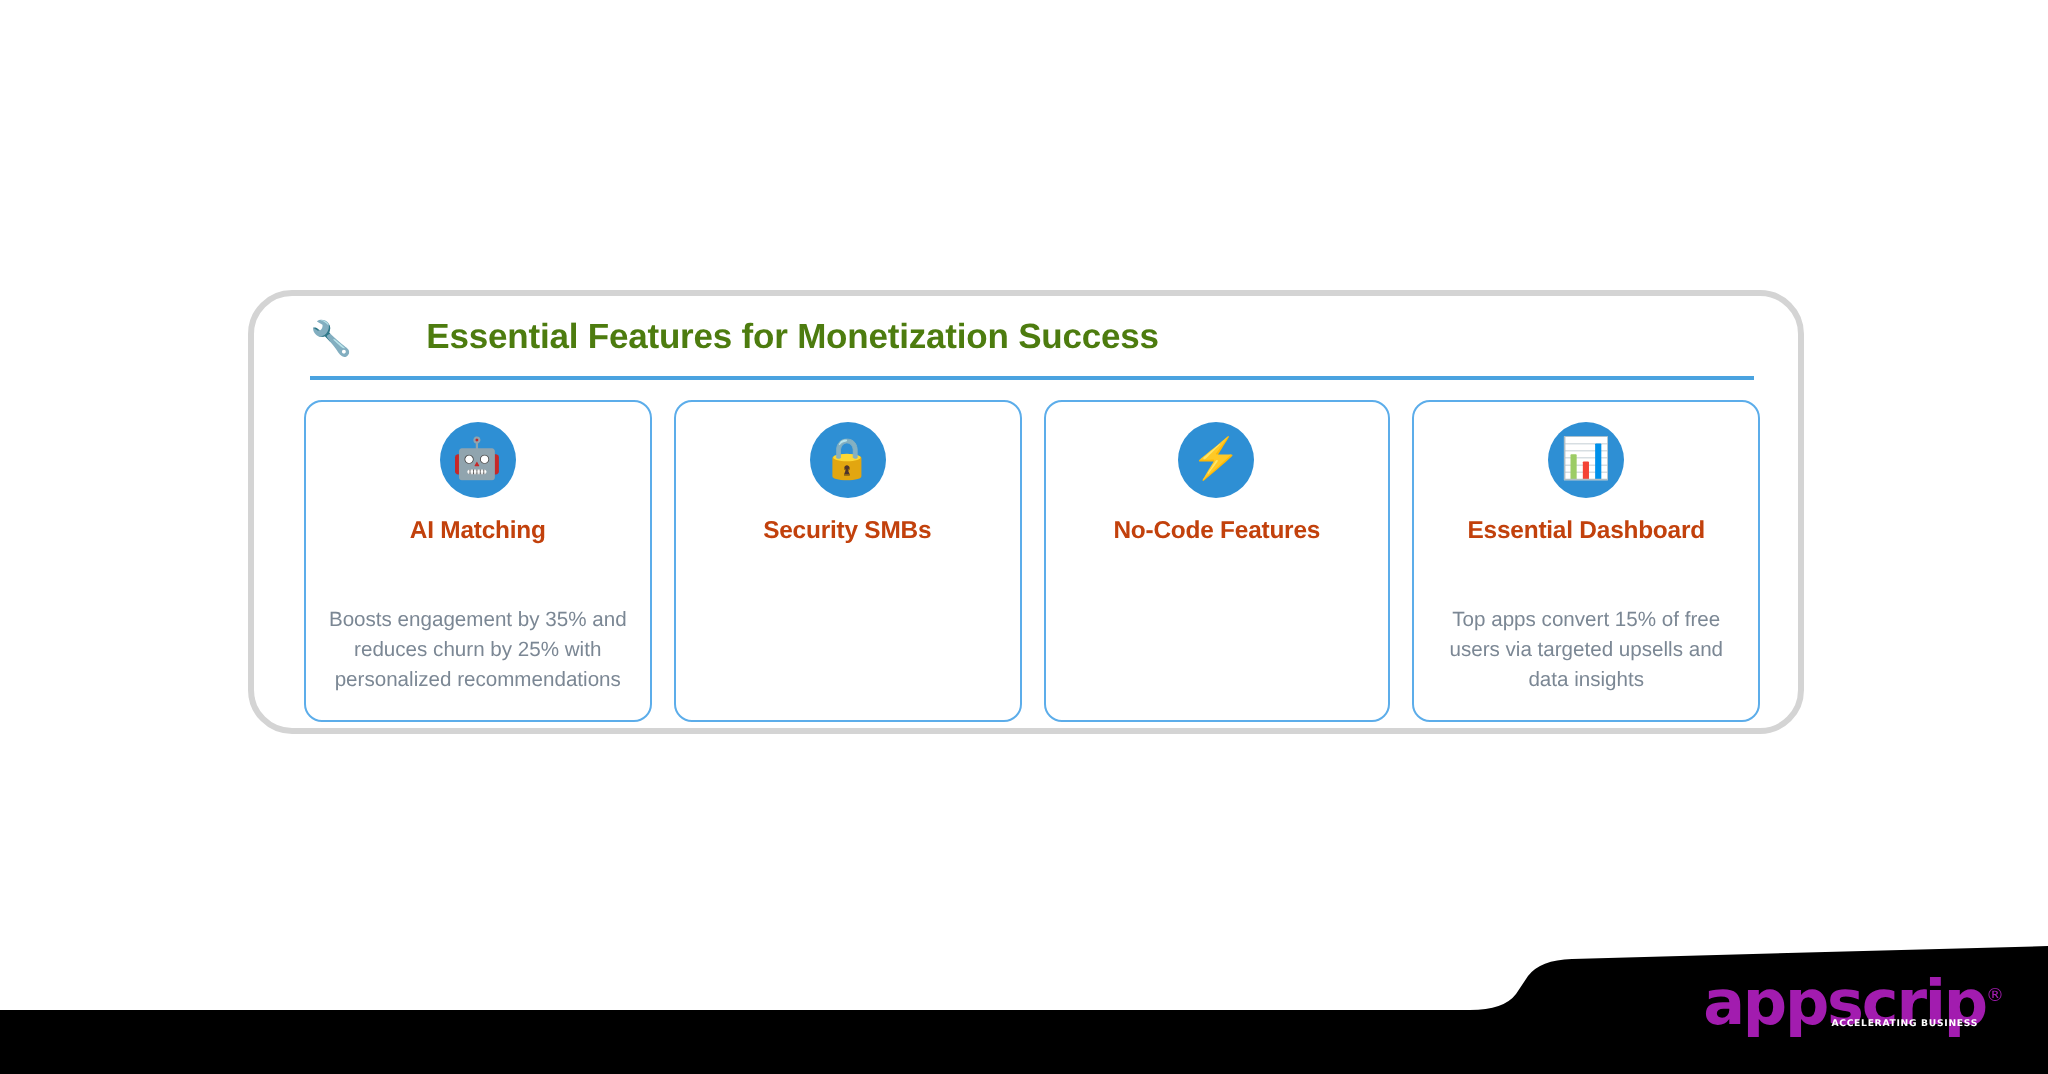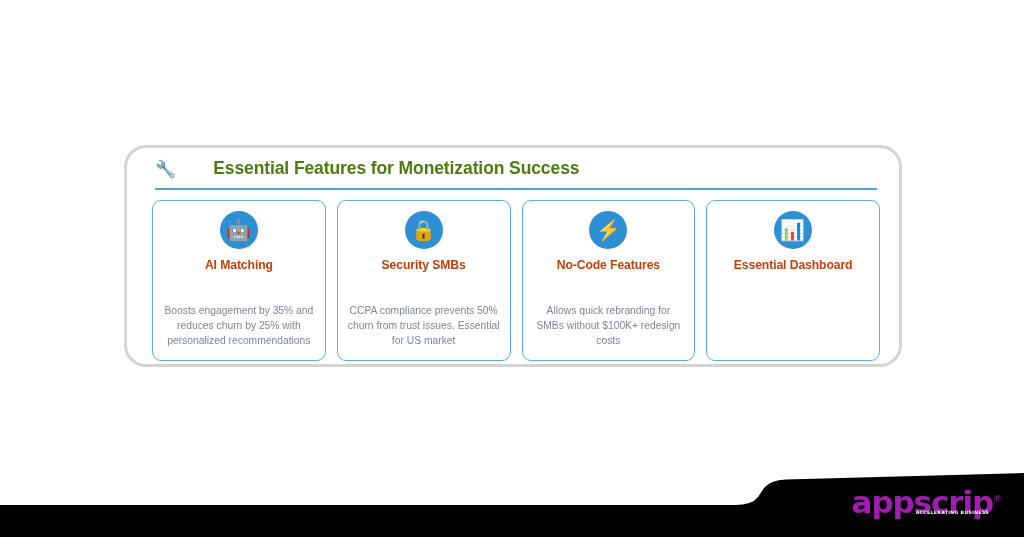--- a/index.html
+++ b/index.html
@@ -166,36 +166,35 @@
         </div>
         <div class="card-title">AI Matching</div>
         <div class="card-desc">Boosts engagement by 35% and reduces churn by 25% with personalized recommendations</div>
       </div>
 
       <div class="card">
         <div class="card-icon">
           <span>🔒</span>
         </div>
         <div class="card-title">Security SMBs</div>
-        <div class="card-desc">CCPA compliance prevents 50% churn from trust issues. Essential for US market</div>
       </div>
 
       <div class="card">
         <div class="card-icon">
           <span>⚡</span>
         </div>
         <div class="card-title">No-Code Features</div>
-        <div class="card-desc">Allows quick rebranding for SMBs without $100K+ redesign costs</div>
       </div>
 
       <div class="card">
         <div class="card-icon">
           <span>📊</span>
         </div>
         <div class="card-title">Essential Dashboard</div>
+        <div class="card-desc">Top apps convert 15% of free users via targeted upsells and data insights</div>
       </div>
 
     </div>
   </div>
 
   <div class="footer">
     <svg width="1024" height="69" viewBox="0 0 1024 69">
       <path d="M 0,37 L 735,37 Q 752,37 758,29 L 764,20 Q 770,12 786,11.5
                L 1024,5 L 1024,69 L 0,69 Z" fill="#000000"></path>
     </svg>

